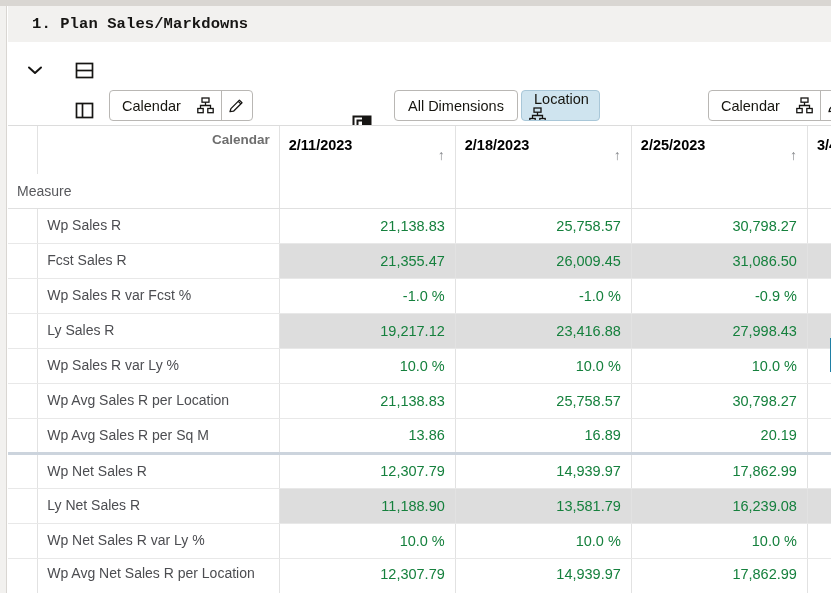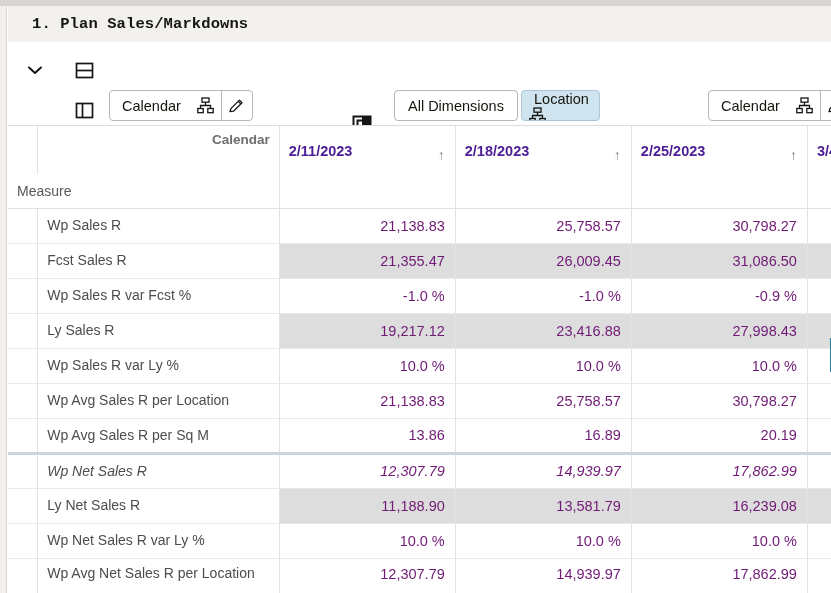--- a/index.html
+++ b/index.html
@@ -203,23 +203,23 @@
     padding: 6px 9px 0 0;
     font-size: 13.5px;
     color: #6e6e6e;
   }
   .date-cell {
     position: relative;
     height: 48px;
   }
   .date-text {
     position: absolute;
-    left: 9px; top: 17px;
+    left: 9px; top: 11px;
     font-size: 14.5px;
-    color: #4c1d95;
+    color: #000000;
   }
   .sort-arrow {
     position: absolute;
     right: 10px; top: 22px;
     font-size: 14px;
     color: #85878b;
     line-height: 1;
   }
 
   tr.hdr-measure th {
@@ -245,30 +245,29 @@
     color: #4c4d51;
     white-space: normal;
     line-height: 17px;
     vertical-align: middle;
     background: #ffffff;
   }
   td.val {
     text-align: right;
     padding-right: 10px;
     font-size: 14.5px;
-    color: #701a75;
+    color: #15803d;
     vertical-align: middle;
     background: #ffffff;
   }
   tr.shaded td.val { background: #dddddd; }
   tr.shaded td.rowlabel { background: #ffffff; }
 
   tr.group-start td {
     border-top: 3px solid #ccd4dd;
-    font-style: italic;
   }
 
   tr.clipped td.rowlabel {
     vertical-align: top;
     padding-top: 6px;
   }
   tr.clipped td.val {
     vertical-align: top;
     padding-top: 7px;
   }

